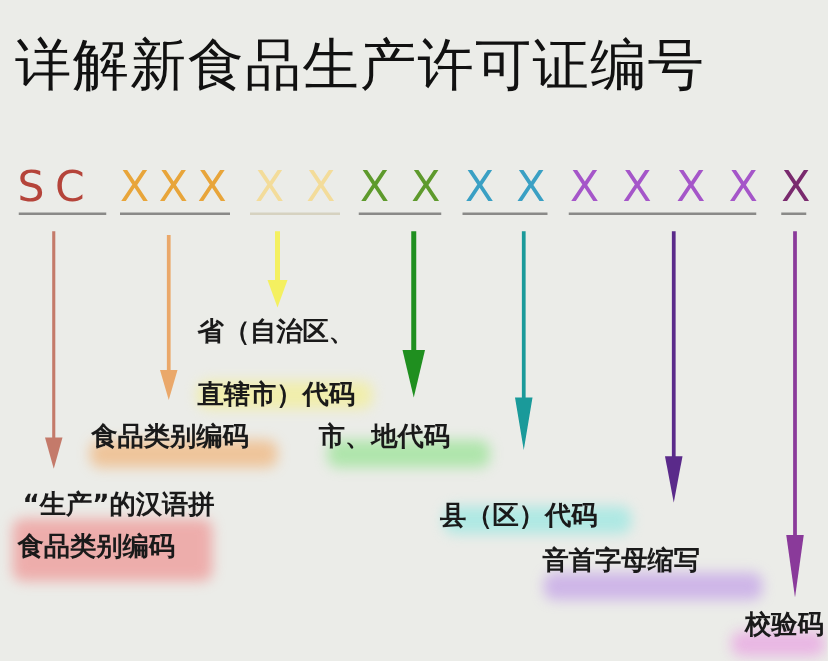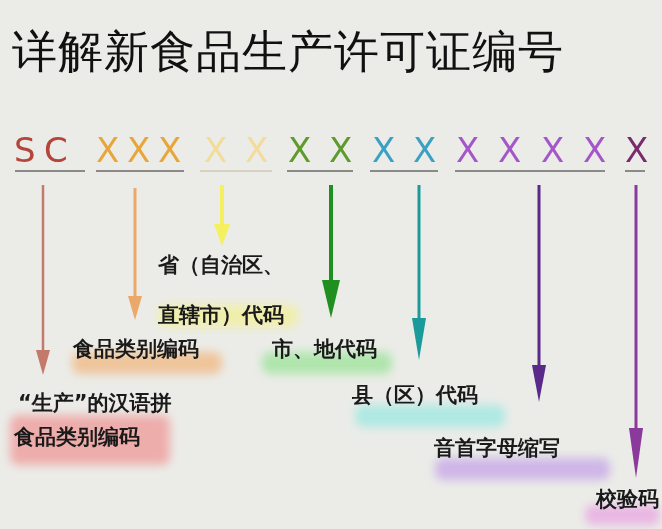--- a/index.html
+++ b/index.html
@@ -95,16 +95,16 @@
 <div class="glow" style="left:262px;top:352px;width:130px;height:22px;background:#7ee07a"></div>
 <div class="glow" style="left:355px;top:405px;width:150px;height:22px;background:#7ee6e0"></div>
 <div class="glow" style="left:435px;top:458px;width:175px;height:22px;background:#b78ae8"></div>
 <div class="glow" style="left:585px;top:505px;width:75px;height:20px;background:#e88ae0"></div>
 
 <div class="label" style="left:18px;top:388px">“生产”的汉语拼</div>
 <div class="label" style="left:14px;top:422px">食品类别编码</div>
 <div class="label" style="left:73px;top:334px">食品类别编码</div>
 <div class="label" style="left:158px;top:250px">省（自治区、</div>
 <div class="label" style="left:158px;top:300px">直辖市）代码</div>
-<div class="label" style="left:272px;top:334px">市、地代码</div>
-<div class="label" style="left:352px;top:380px">县（区）代码</div>
+<div class="label" style="left:255px;top:334px">市、地代码</div>
+<div class="label" style="left:352px;top:397px">县（区）代码</div>
 <div class="label" style="left:434px;top:433px">音首字母缩写</div>
 <div class="label" style="left:596px;top:484px">校验码</div>
 
 </body></html>

